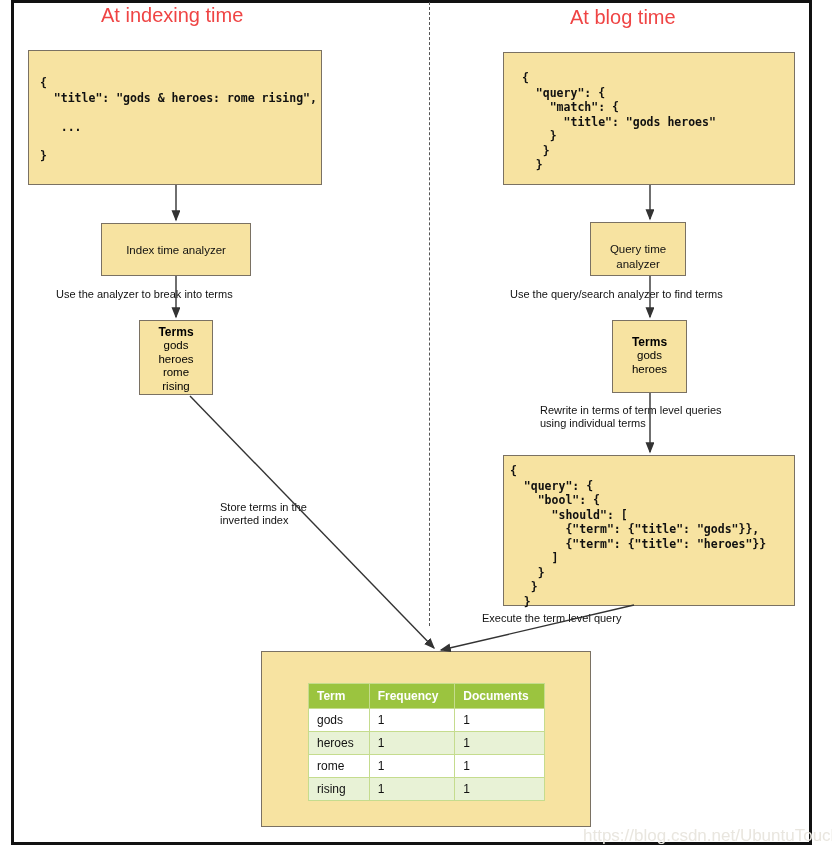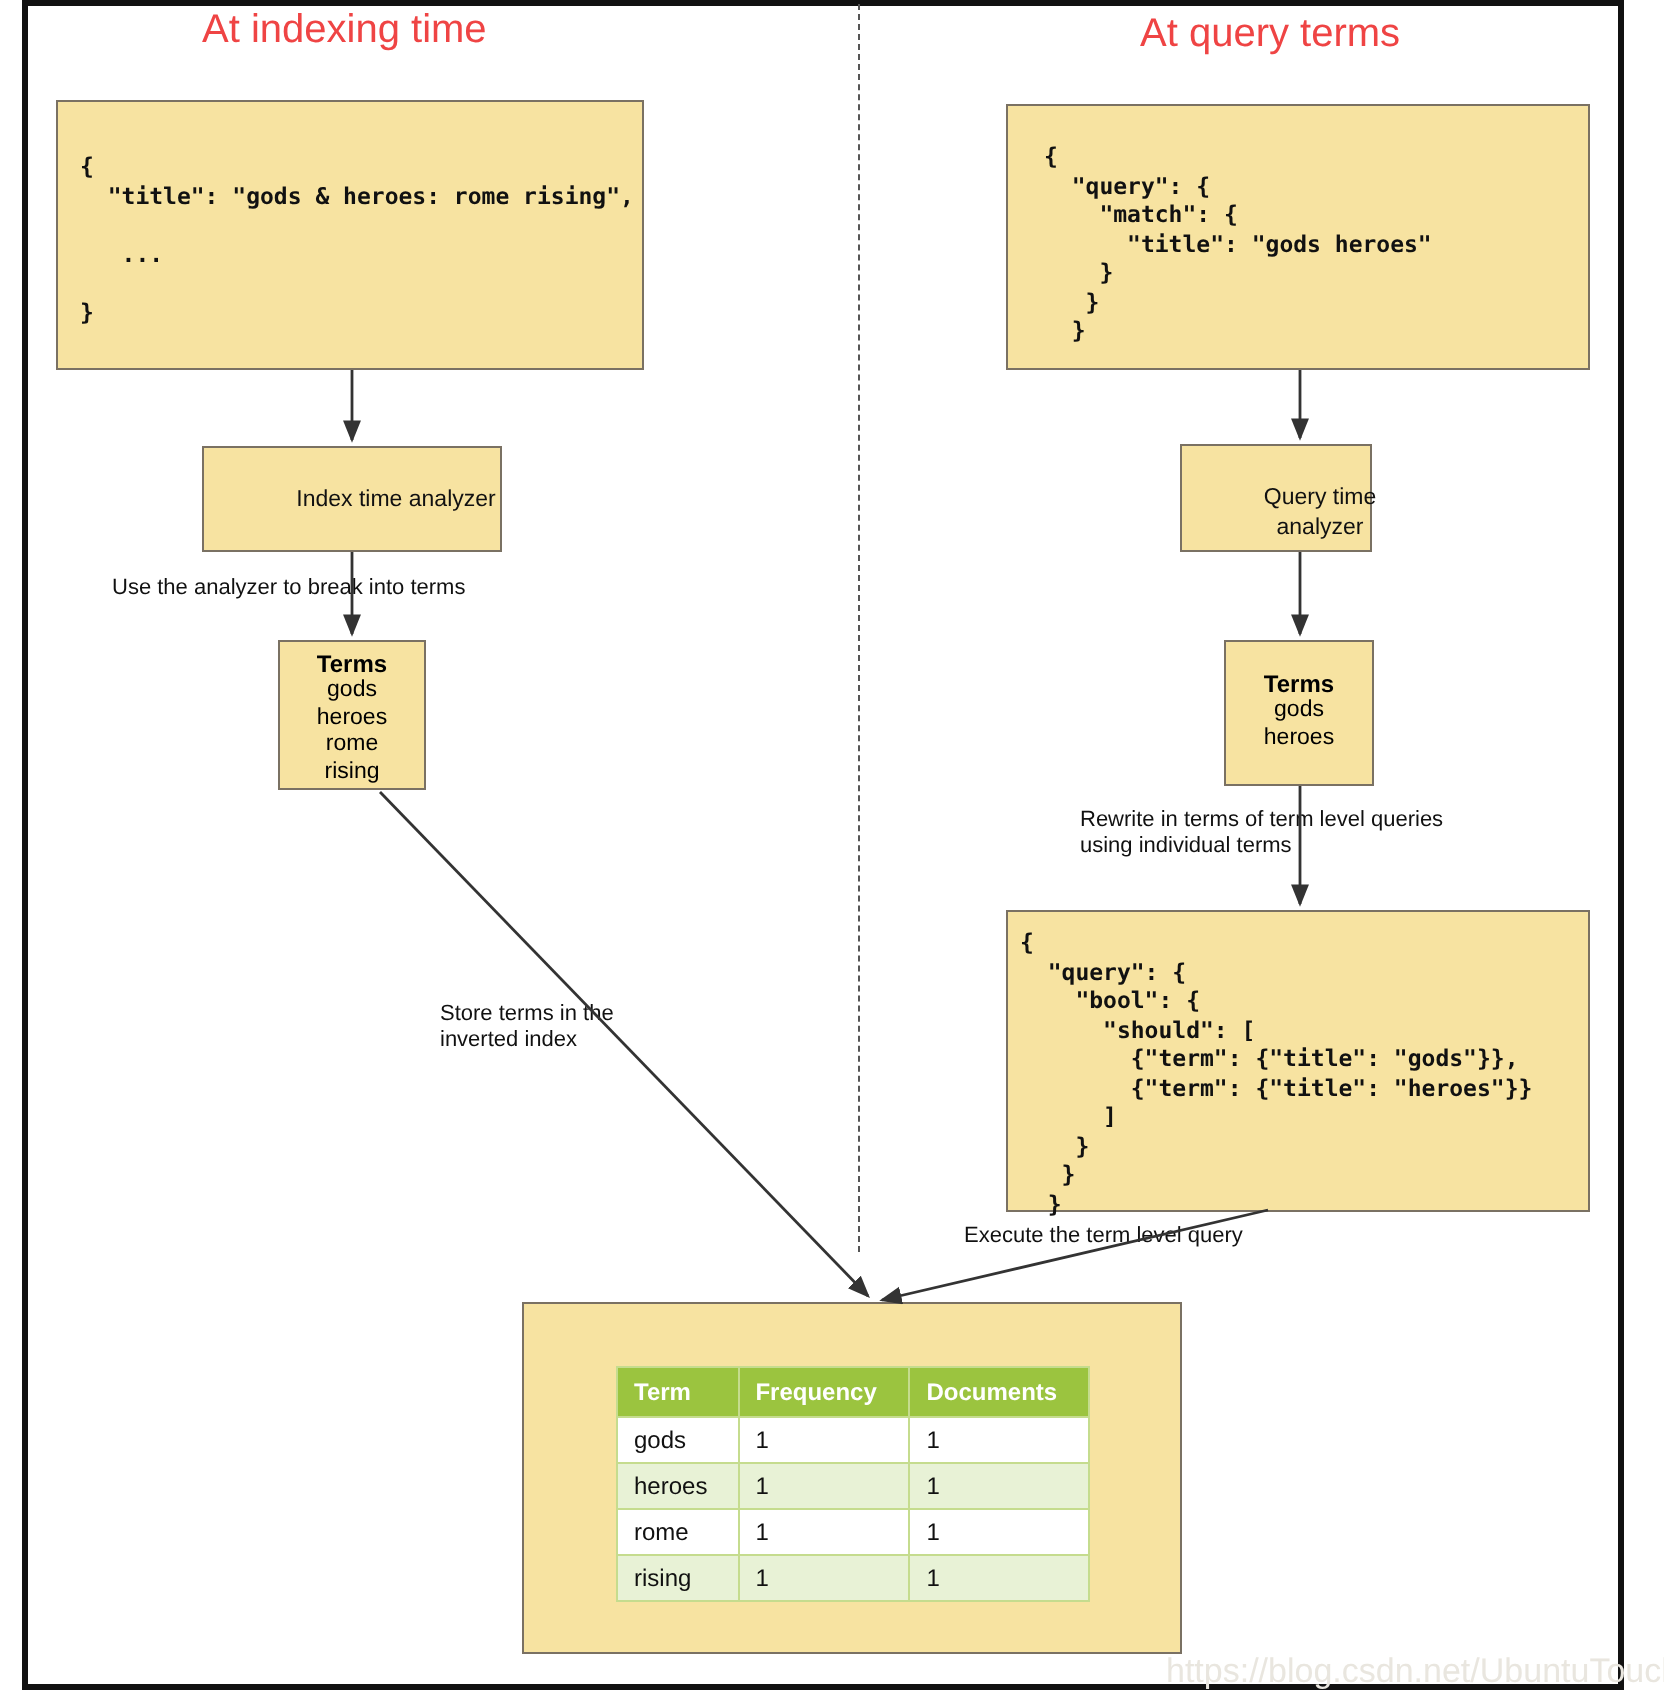--- a/index.html
+++ b/index.html
@@ -63,21 +63,20 @@
     color: #111111;
     white-space: pre;
     font-weight: bold;
   }
   .boxlabel {
     font-size: 11.5px;
     color: #111111;
     text-align: center;
     width: 100%;
     line-height: 15px;
-    margin-left: 22px;
   }
   .terms-title {
     font-weight: bold;
     font-size: 12px;
   }
   .caption {
     position: absolute;
     font-size: 11px;
     color: #111111;
     text-align: left;
@@ -130,21 +129,21 @@
 </head>
 <body>
 
 <div id="canvas">
 
   <div class="frame-top"></div>
   <div class="frame"></div>
   <div class="divider"></div>
 
   <div class="title" style="left:101px; top:4px;">At indexing time</div>
-  <div class="title" style="left:570px; top:6px;">At query terms</div>
+  <div class="title" style="left:570px; top:6px;">At blog time</div>
 
   <div class="box" style="left:28px; top:50px; width:294px; height:135px;">
     <div class="code" style="position:absolute; left:11px; top:25px;">{
   "title": "gods &amp; heroes: rome rising",
 
    ...
 
 }</div>
   </div>
 
@@ -176,20 +175,21 @@
       "title": "gods heroes"
     }
    }
   }</div>
   </div>
 
   <div class="box" style="left:590px; top:222px; width:96px; height:54px;">
     <div class="boxlabel" style="position:absolute; left:0; top:19px;">Query time analyzer</div>
   </div>
 
+  <div class="caption" style="left:510px; top:288px; width:280px;">Use the query/search analyzer to find terms</div>
 
   <div class="box" style="left:612px; top:320px; width:75px; height:73px;">
     <div style="position:absolute; left:0; top:14px; width:100%; text-align:center;">
       <div class="terms-title">Terms</div>
       <div style="font-size:11.5px; line-height:13.5px;">
         <div>gods</div>
         <div>heroes</div>
       </div>
     </div>
   </div>

